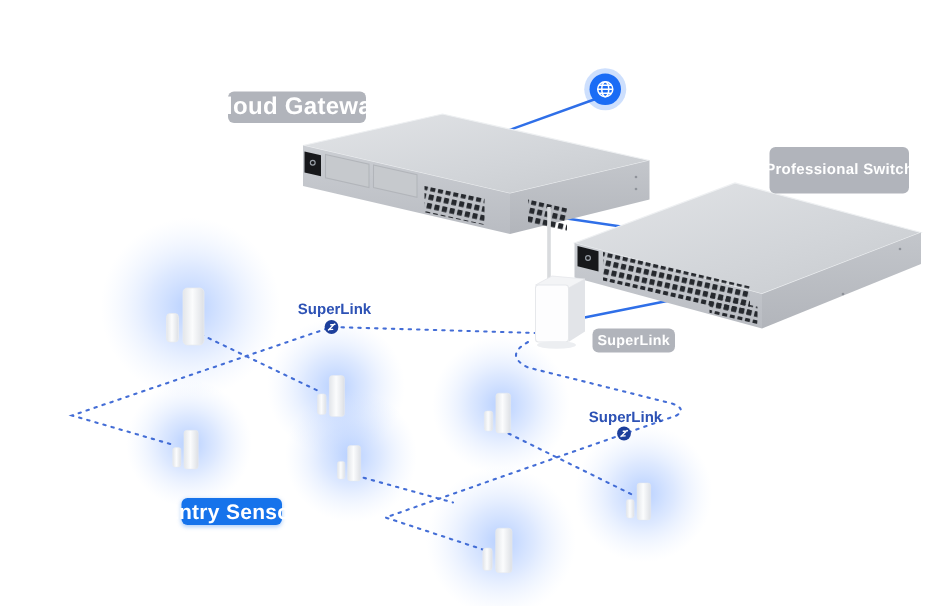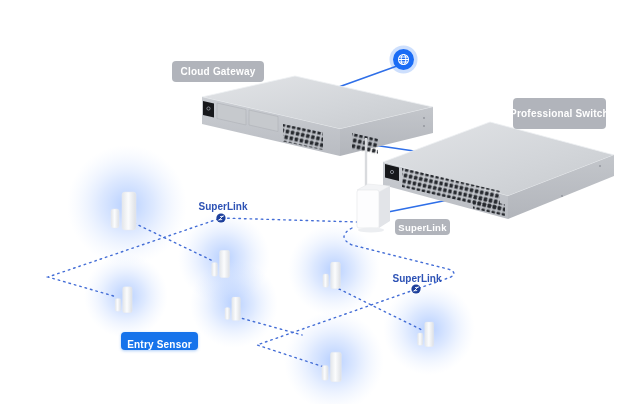--- a/index.html
+++ b/index.html
@@ -155,33 +155,33 @@
   <div class="globe" style="left:393px;top:49px;">
     <svg width="13" height="13" viewBox="0 0 14 14">
       <g fill="none" stroke="#ffffff" stroke-width="1.1">
         <circle cx="7" cy="7" r="5.4"></circle>
         <ellipse cx="7" cy="7" rx="2.5" ry="5.4"></ellipse>
         <path d="M1.6,7 L12.4,7 M2.3,4.2 L11.7,4.2 M2.3,9.8 L11.7,9.8"></path>
       </g>
     </svg>
   </div>
 
-  <div class="badge badge-gray" style="left:152px;top:61px;width:92px;height:21px;font-size:10px;margin-left:20px;">
+  <div class="badge badge-gray" style="left:152px;top:61px;width:92px;height:21px;font-size:16px;">
     <span>Cloud Gateway</span>
   </div>
 
   <div class="badge badge-gray" style="left:513px;top:98px;width:93px;height:31px;font-size:10px;">
     <span>Professional Switch</span>
   </div>
 
   <div class="badge badge-gray" style="left:395px;top:219px;width:55px;height:16px;font-size:9.5px;">
     <span>SuperLink</span>
   </div>
 
-  <div class="badge badge-blue" style="left:121px;top:332px;width:77px;height:18px;font-size:10px;align-items:flex-end;">
+  <div class="badge badge-blue" style="left:121px;top:332px;width:67px;height:18px;font-size:14px;">
     <span>Entry Sensor</span>
   </div>
 
   <div class="relay-label" style="left:223px;top:201px;">SuperLink</div>
 
   <div class="relay-label" style="left:417px;top:273px;">SuperLink</div>
 
 </div>
 
 </body></html>

